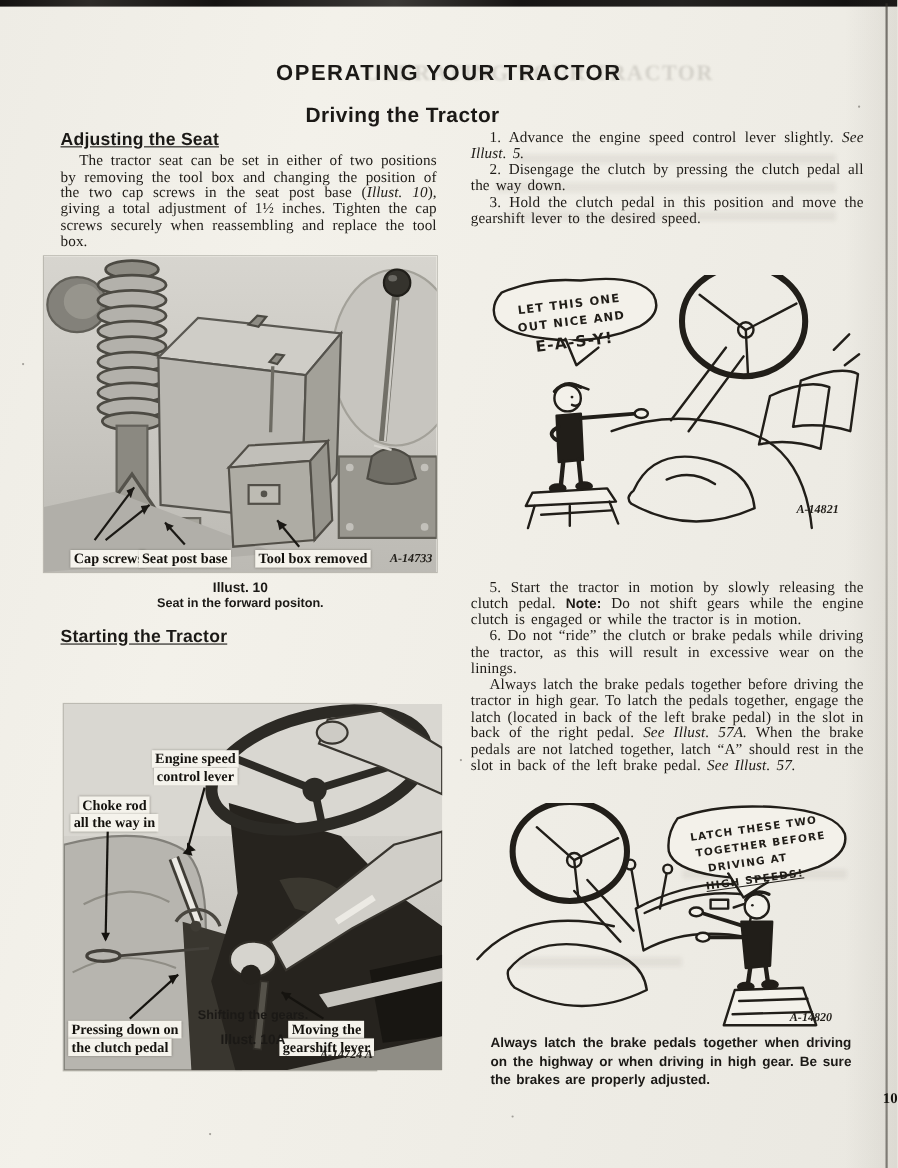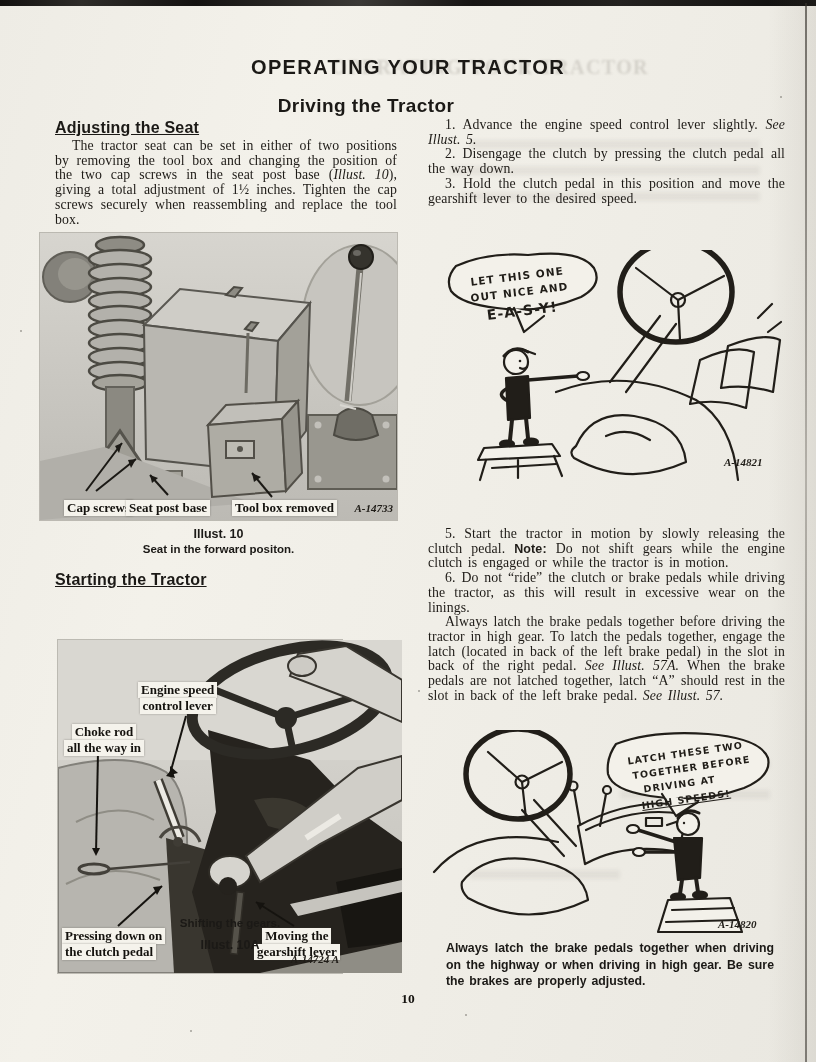--- a/index.html
+++ b/index.html
@@ -389,15 +389,15 @@
         <text x="203" y="41" class="bubble-line" font-size="9.5">TOGETHER BEFORE</text>
         <text x="212" y="56" class="bubble-line" font-size="9.5">DRIVING AT</text>
         <text x="208" y="72" class="bubble-line" font-size="9.5" text-decoration="underline">HIGH SPEEDS!</text>
       </g>
       <text x="288" y="198" class="art-id" font-size="10">A-14820</text>
     </svg>
   </div>
 
   <div class="abs bold-caption" style="top:940px;left:446px;width:328px;">Always latch the brake pedals together when driving on the highway or when driving in high gear. Be sure the brakes are properly adjusted.</div>
 
-  <div class="abs pagenum" style="top:991px;left:0;width:816px;">10</div>
+  <div class="abs pagenum" style="top:991px;left:0;width:816px;text-align:right;">10</div>
 
 </div>
 
 </body></html>

